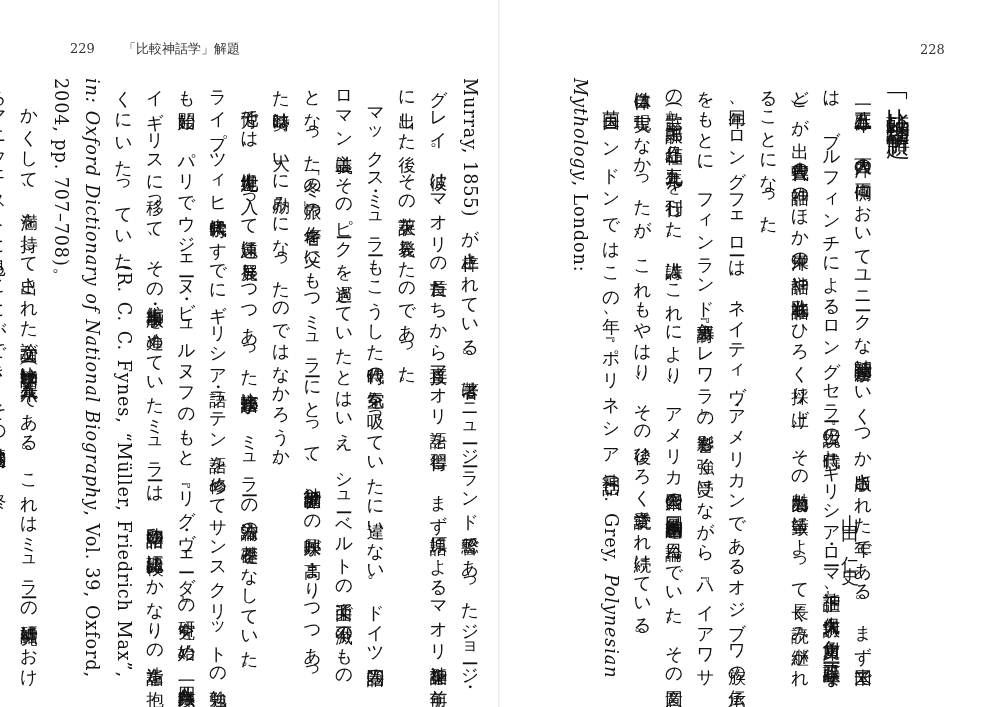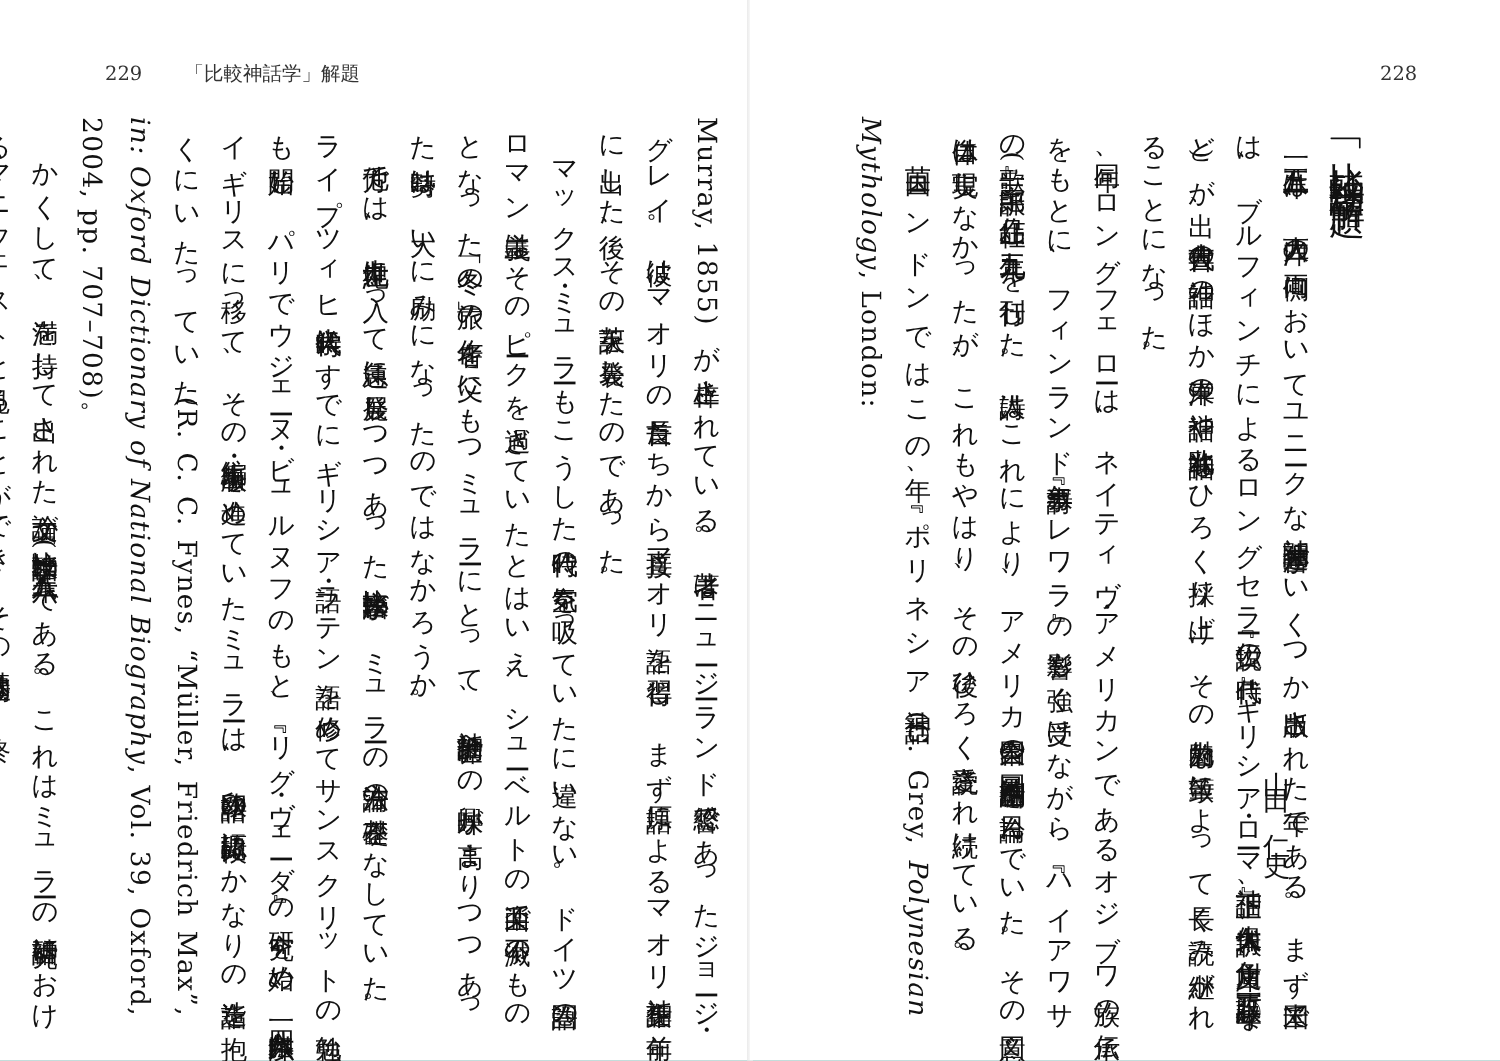--- a/index.html
+++ b/index.html
@@ -1,17 +1,17 @@
 <!DOCTYPE html>
 <html><head>
   <meta charset="utf-8">
   <style>
     html, body { margin: 0; padding: 0; background: #ffffff; }
     body { width: 1000px; height: 707px; position: relative; overflow: hidden; }
-    .spread { position: absolute; inset: 0; background: #0f766e; }
+    .spread { position: absolute; inset: 0; background: #f97316; }
     .page { position: absolute; top: 0; height: 707px; background: #fff; }
     .page-left { left: 0; width: 500px; }
     .page-right { left: 500px; width: 500px; }
     .gutter { position: absolute; left: 498px; top: 0; width: 4px; height: 707px;
       background: linear-gradient(to right, #eaeaea, #f7f7f7, #eaeaea); }
     .running-head { position: absolute; top: 40px; left: 70px; font-family: "DejaVu Serif", serif;
       font-size: 13px; color: #333; white-space: nowrap; }
     .running-head .pno { margin-right: 24px; }
     .folio { position: absolute; top: 42px; left: 420px; font-family: "DejaVu Serif", serif;
       font-size: 13px; color: #333; }

